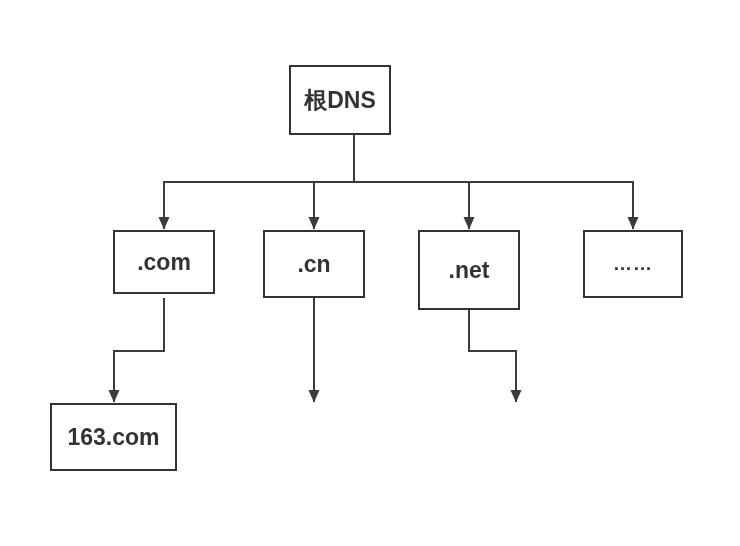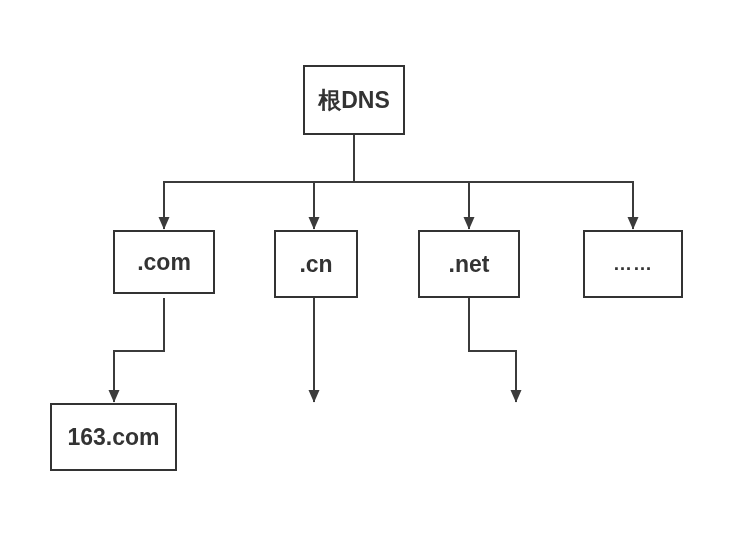--- a/index.html
+++ b/index.html
@@ -38,24 +38,24 @@
     border: 2px solid var(--border, #333333);
     color: var(--text, #333333);
     font-size: 23px;
     font-weight: 700;
     display: flex;
     align-items: center;
     justify-content: center;
     text-align: center;
     white-space: nowrap;
   }
-  .n-root   { left: 303px; top: 65px;  width: 102px; height: 70px; }
+  .n-root   { left: 289px; top: 65px;  width: 102px; height: 70px; }
   .n-com    { left: 113px; top: 230px; width: 102px; height: 64px; }
-  .n-cn     { left: 263px; top: 230px; width: 84px; height: 68px; margin-left: 11px; }
-  .n-net    { left: 418px; top: 230px; width: 102px; height: 68px; }
+  .n-cn     { left: 263px; top: 230px; width: 102px; height: 68px; }
+  .n-net    { left: 418px; top: 230px; width: 102px; height: 80px; }
   .n-more   { left: 583px; top: 230px; width: 100px; height: 68px; font-size: 19px; letter-spacing: 1px; }
   .n-163    { left: 50px;  top: 403px; width: 127px; height: 68px; }
   .n-google { left: 251px; top: 403px; width: 128px; height: 68px; }
   .n-csdn   { left: 452px; top: 403px; width: 128px; height: 68px; }
 </style>
 </head>
 <body>
 
 <div class="stage" style="--line: #3b3b3b; --border: #333333; --text: #333333; --bg: #ffffff;">
 

